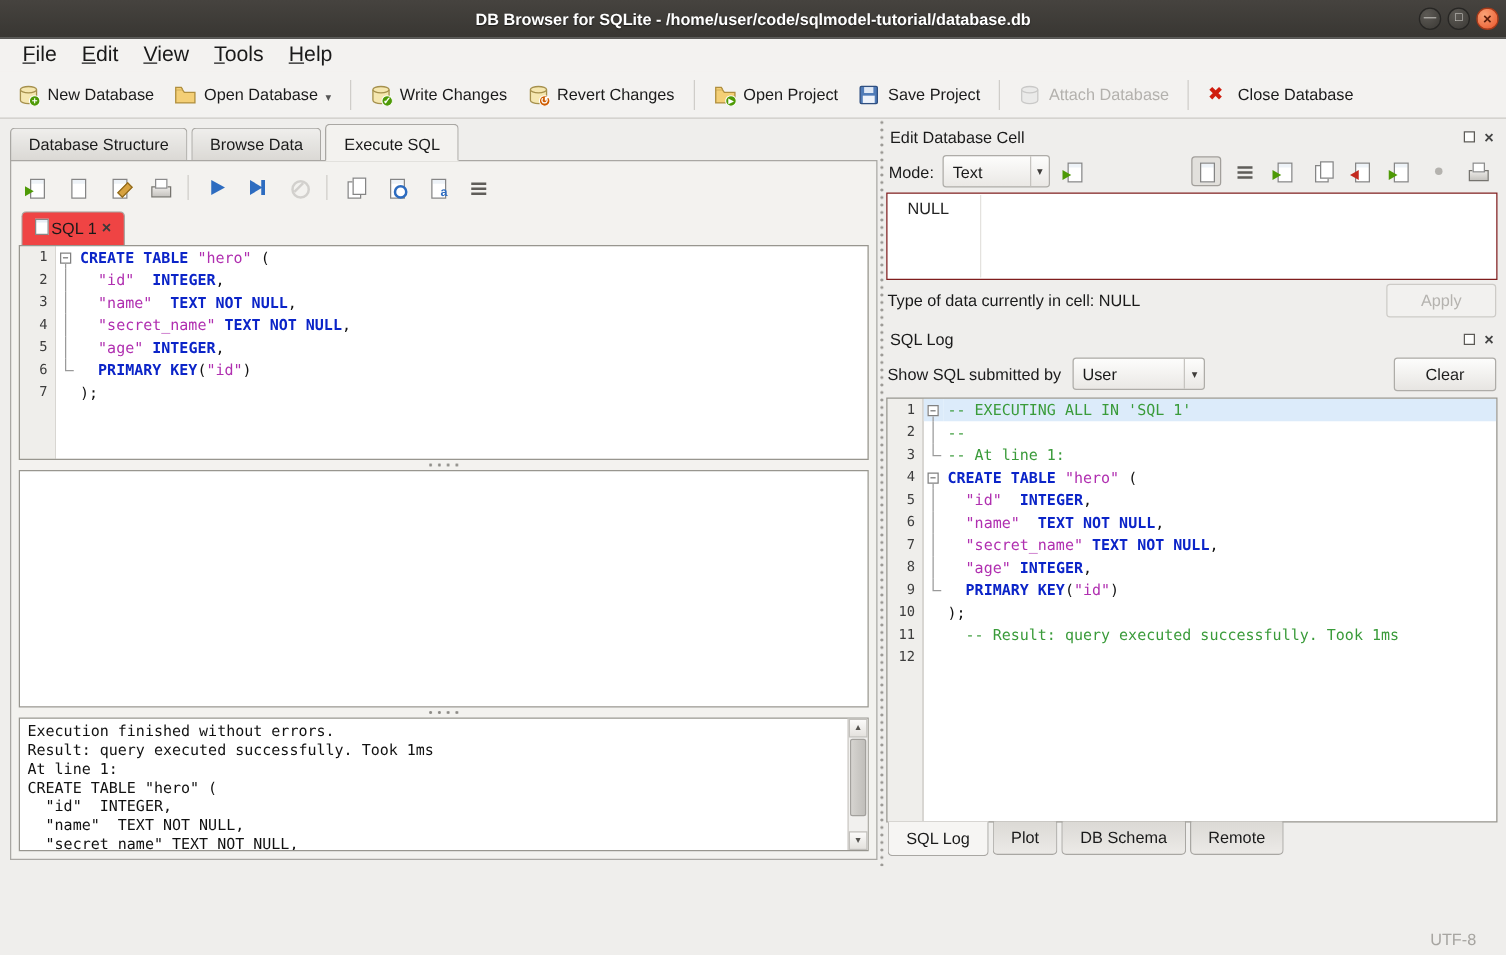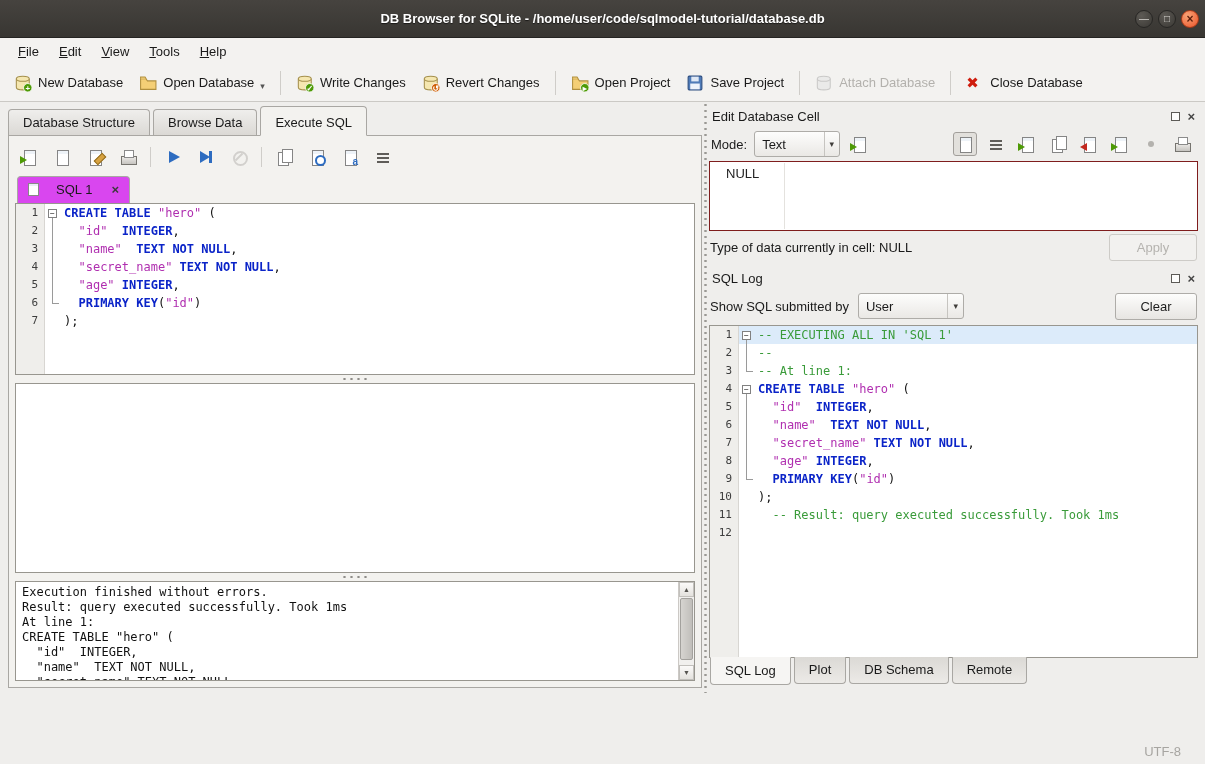--- a/index.html
+++ b/index.html
@@ -2,29 +2,29 @@
 <html style="--keyword: #0b24c8; --string: #b02fb0; --comment: #3a9b3a; --selection: #dcebfa; --accent: #2d6cc0; --close_button: #e9542a;"><head>
 <meta charset="utf-8">
 <style>
   * { box-sizing: border-box; margin: 0; padding: 0; }
   html, body { width: 1205px; height: 764px; overflow: hidden; }
   body { font-family: "Liberation Sans", "DejaVu Sans", sans-serif; font-size: 13px; color: #1a1a1a; background:#efeeec; }
 
   .window { width: 1205px; height: 764px; display: flex; flex-direction: column; background: #efeeec; }
 
   
-  .titlebar { height: 38px; flex: none; background: linear-gradient(#46433f,#383632); display: flex; align-items: center; position: relative; border-bottom: 1px solid #252422; }
+  .titlebar { height: 31px; flex: none; background: linear-gradient(#46433f,#383632); display: flex; align-items: center; position: relative; border-bottom: 1px solid #252422; }
   .win-title { flex: 1; text-align: center; color: #ffffff; font-weight: bold; font-size: 13px; text-shadow: 0 1px 1px rgba(0,0,0,.6); }
   .win-controls { position: absolute; right: 6px; top: 0; bottom: 0; display: flex; align-items: center; gap: 5px; }
   .wbtn { width: 18px; height: 18px; border-radius: 50%; background: radial-gradient(circle at 35% 30%, #5d5a55, #3a3834); border: 1px solid #272624; color: #d6d4d0; font-size: 10px; line-height: 1; display: flex; align-items: center; justify-content: center; }
   .wbtn.close { background: radial-gradient(circle at 35% 30%, #f9a376, #e9542a); border-color: #a83a19; color: #5b1d0b; font-weight: bold; font-size: 12px; }
 
   
   .menubar { height: 26px; flex: none; background: #f3f2f0; display: flex; align-items: center; padding-left: 8px; }
-  .menu-item { padding: 4px 10px; font-size: 13px; }
+  .menu-item { padding: 4px 10px; font-size: 17px; }
   .toolbar { height: 38px; flex: none; background: #f3f2f0; border-bottom: 1px solid #cbc9c5; display: flex; align-items: center; padding: 0 6px; }
   .tb-btn { display: flex; align-items: center; gap: 6px; padding: 5px 8px; border-radius: 3px; white-space: nowrap; }
   .tb-btn.disabled { color: #b3b1ad; }
   .tb-btn.disabled svg { opacity: .45; filter: grayscale(1); }
   .tb-ic { width: 18px; height: 18px; display: inline-flex; }
   .tb-sep { width: 1px; height: 24px; background: #cfcdc9; margin: 0 7px; flex: none; }
   .tb-drop { font-size: 9px; color: #555; align-self: flex-end; padding-bottom: 1px; }
   .closex { color: #cf1d0e; font-size: 15px; font-weight: bold; line-height: 18px; }
 
   
@@ -62,21 +62,21 @@
   .ic-play::before { content:""; position:absolute; left:5px; top:3px; border-left:11px solid #2d6cc0; border-top:6px solid transparent; border-bottom:6px solid transparent; }
   .ic-play-line::before { content:""; position:absolute; left:3px; top:3px; border-left:10px solid #2d6cc0; border-top:6px solid transparent; border-bottom:6px solid transparent; }
   .ic-play-line::after { content:""; position:absolute; right:3px; top:3px; width:3px; height:12px; background:#2d6cc0; }
   .ic-stop::before { content:""; position:absolute; left:3px; top:3px; width:11px; height:11px; border:2px solid #b8b6b2; border-radius:50%; }
   .ic-stop::after { content:""; position:absolute; left:4px; top:8px; width:10px; height:2px; background:#b8b6b2; transform:rotate(-45deg); }
   .ic-lines::before { content:""; position:absolute; left:3px; top:5px; width:12px; height:2px; background:#5f5d59; box-shadow: 0 4px 0 #5f5d59, 0 8px 0 #5f5d59; }
   .ic-dot::before { content:""; position:absolute; left:6px; top:6px; width:6px; height:6px; border-radius:50%; background:#b4b2ae; }
 
   
   .sql-tabbar { height: 30px; flex: none; display: flex; align-items: flex-end; padding-left: 2px; position: relative; z-index: 2; }
-  .sql-tab { display: flex; align-items: center; gap: 17px; padding: 5px 10px 6px; border: 1px solid #a9a7a3; border-bottom: none; border-radius: 4px 4px 0 0; background: #d946ef; }
+  .sql-tab { display: flex; align-items: flex-start; gap: 2px; padding: 5px 10px 6px; border: 1px solid #a9a7a3; border-bottom: none; border-radius: 4px 4px 0 0; background: #ef4444; }
   .doc-glyph { width: 11px; height: 13px; background: #fff; border: 1px solid #888; box-shadow: inset 0 2px 0 #e8eef5; }
   .tab-close { color: #3a3a3a; font-weight: bold; font-size: 13px; line-height: 1; margin-left: 2px; }
 
   
   .codebox { border: 1px solid #98968f; background: linear-gradient(to right, #efeeeb 0, #efeeeb 28px, #d8d6d2 28px, #d8d6d2 29px, #fff 29px); overflow: hidden; font-family: "DejaVu Sans Mono", monospace; font-size: 12px; }
   .editor { height: 172px; flex: none; }
   .code-row { display: flex; height: 18px; line-height: 18px; }
   .lnum { width: 29px; flex: none; text-align: right; padding-right: 7px; color: #3d3d3d; font-size: 11px; }
   .fold { width: 16px; flex: none; position: relative; }
   .vline { position: absolute; left: 7px; top: 0; bottom: 0; width: 1px; background: #9a9a9a; }

